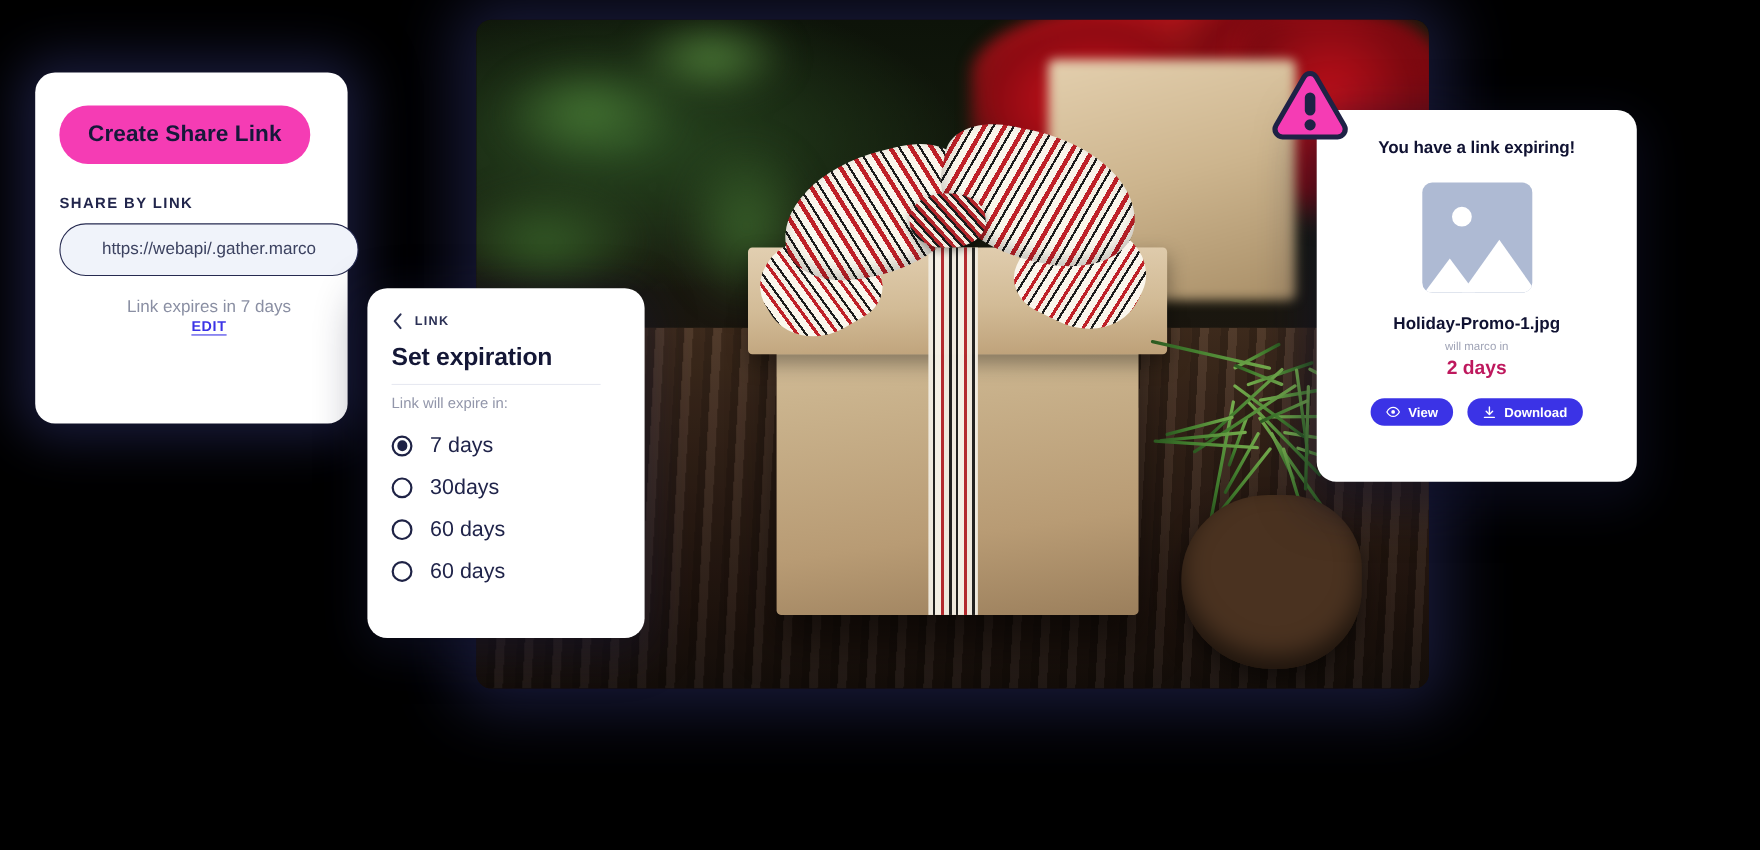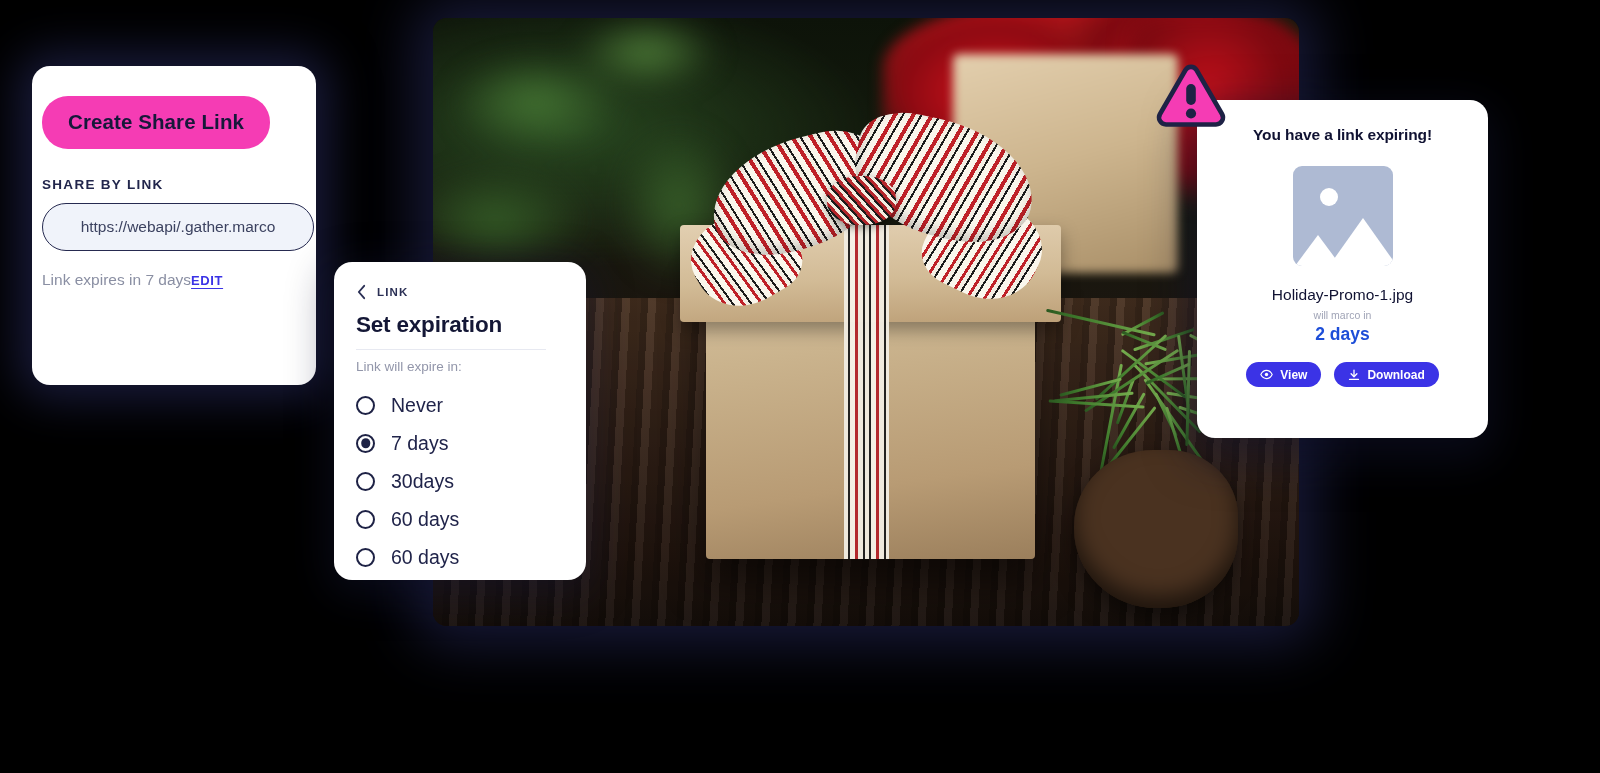--- a/index.html
+++ b/index.html
@@ -201,21 +201,21 @@
     background: #ffffff;
     border-radius: 18px;
   }
 
   
   #share-card {
     left: 32px;
     top: 66px;
     width: 284px;
     height: 319px;
-    padding: 30px 24px 0 10px;
+    padding: 30px 24px 0 22px;
     box-shadow: 0 0 46px 14px rgba(26, 28, 62, 0.95);
   }
   .btn-create {
     display: block;
     border: none;
     background: #F53CB4;
     color: #16183A;
     font-size: 20.5px;
     font-weight: 700;
     letter-spacing: 0.1px;
@@ -244,21 +244,22 @@
     line-height: 45px;
     font-family: "Liberation Sans", sans-serif;
     outline: none;
     padding: 0 10px;
   }
   .expiry-row {
     margin-top: 20px;
     width: 272px;
     display: flex;
     align-items: center;
-    justify-content: flex-start;
+    justify-content: space-between;
+    flex-direction: column;
   }
   .expiry-text { font-size: 15.5px; color: #8A8FA3; }
   .edit-link {
     font-size: 13px;
     font-weight: 700;
     letter-spacing: 0.6px;
     color: #3B33E6;
     text-decoration: underline;
     text-underline-offset: 3px;
     cursor: pointer;
@@ -385,33 +386,33 @@
   .thumb-mt-small {
     position: absolute; left: 2px; bottom: 0;
     width: 0; height: 0;
     border-left: 23px solid transparent;
     border-right: 23px solid transparent;
     border-bottom: 31px solid #ffffff;
   }
   .file-name {
     margin-top: 20px;
     font-size: 15.5px;
-    font-weight: 400;
+    font-weight: 700;
     color: #101232;
   }
   .expire-note {
     margin-top: 5px;
     font-size: 10.5px;
     color: #A0A4B6;
   }
   .expire-days {
     margin-top: 3px;
     font-size: 17.5px;
     font-weight: 700;
-    color: #1d4ed8;
+    color: #be185d;
   }
   .action-row {
     margin-top: 17px;
     display: flex;
     justify-content: center;
     gap: 13px;
   }
   .btn-action {
     display: flex;
     align-items: center;
@@ -519,24 +520,20 @@
     </div>
 
     <div class="panel-title">Set expiration</div>
 
     <div class="divider"></div>
 
     <div class="sub-label">Link will expire in:</div>
 
     <div class="radio-list" id="radio-list">
         <div class="radio-row">
-          <span class="radio"></span>
-          <span class="radio-label">Never</span>
-        </div>
-        <div class="radio-row">
           <span class="radio checked"></span>
           <span class="radio-label">7 days</span>
         </div>
         <div class="radio-row">
           <span class="radio"></span>
           <span class="radio-label">30days</span>
         </div>
         <div class="radio-row">
           <span class="radio"></span>
           <span class="radio-label">60 days</span>

